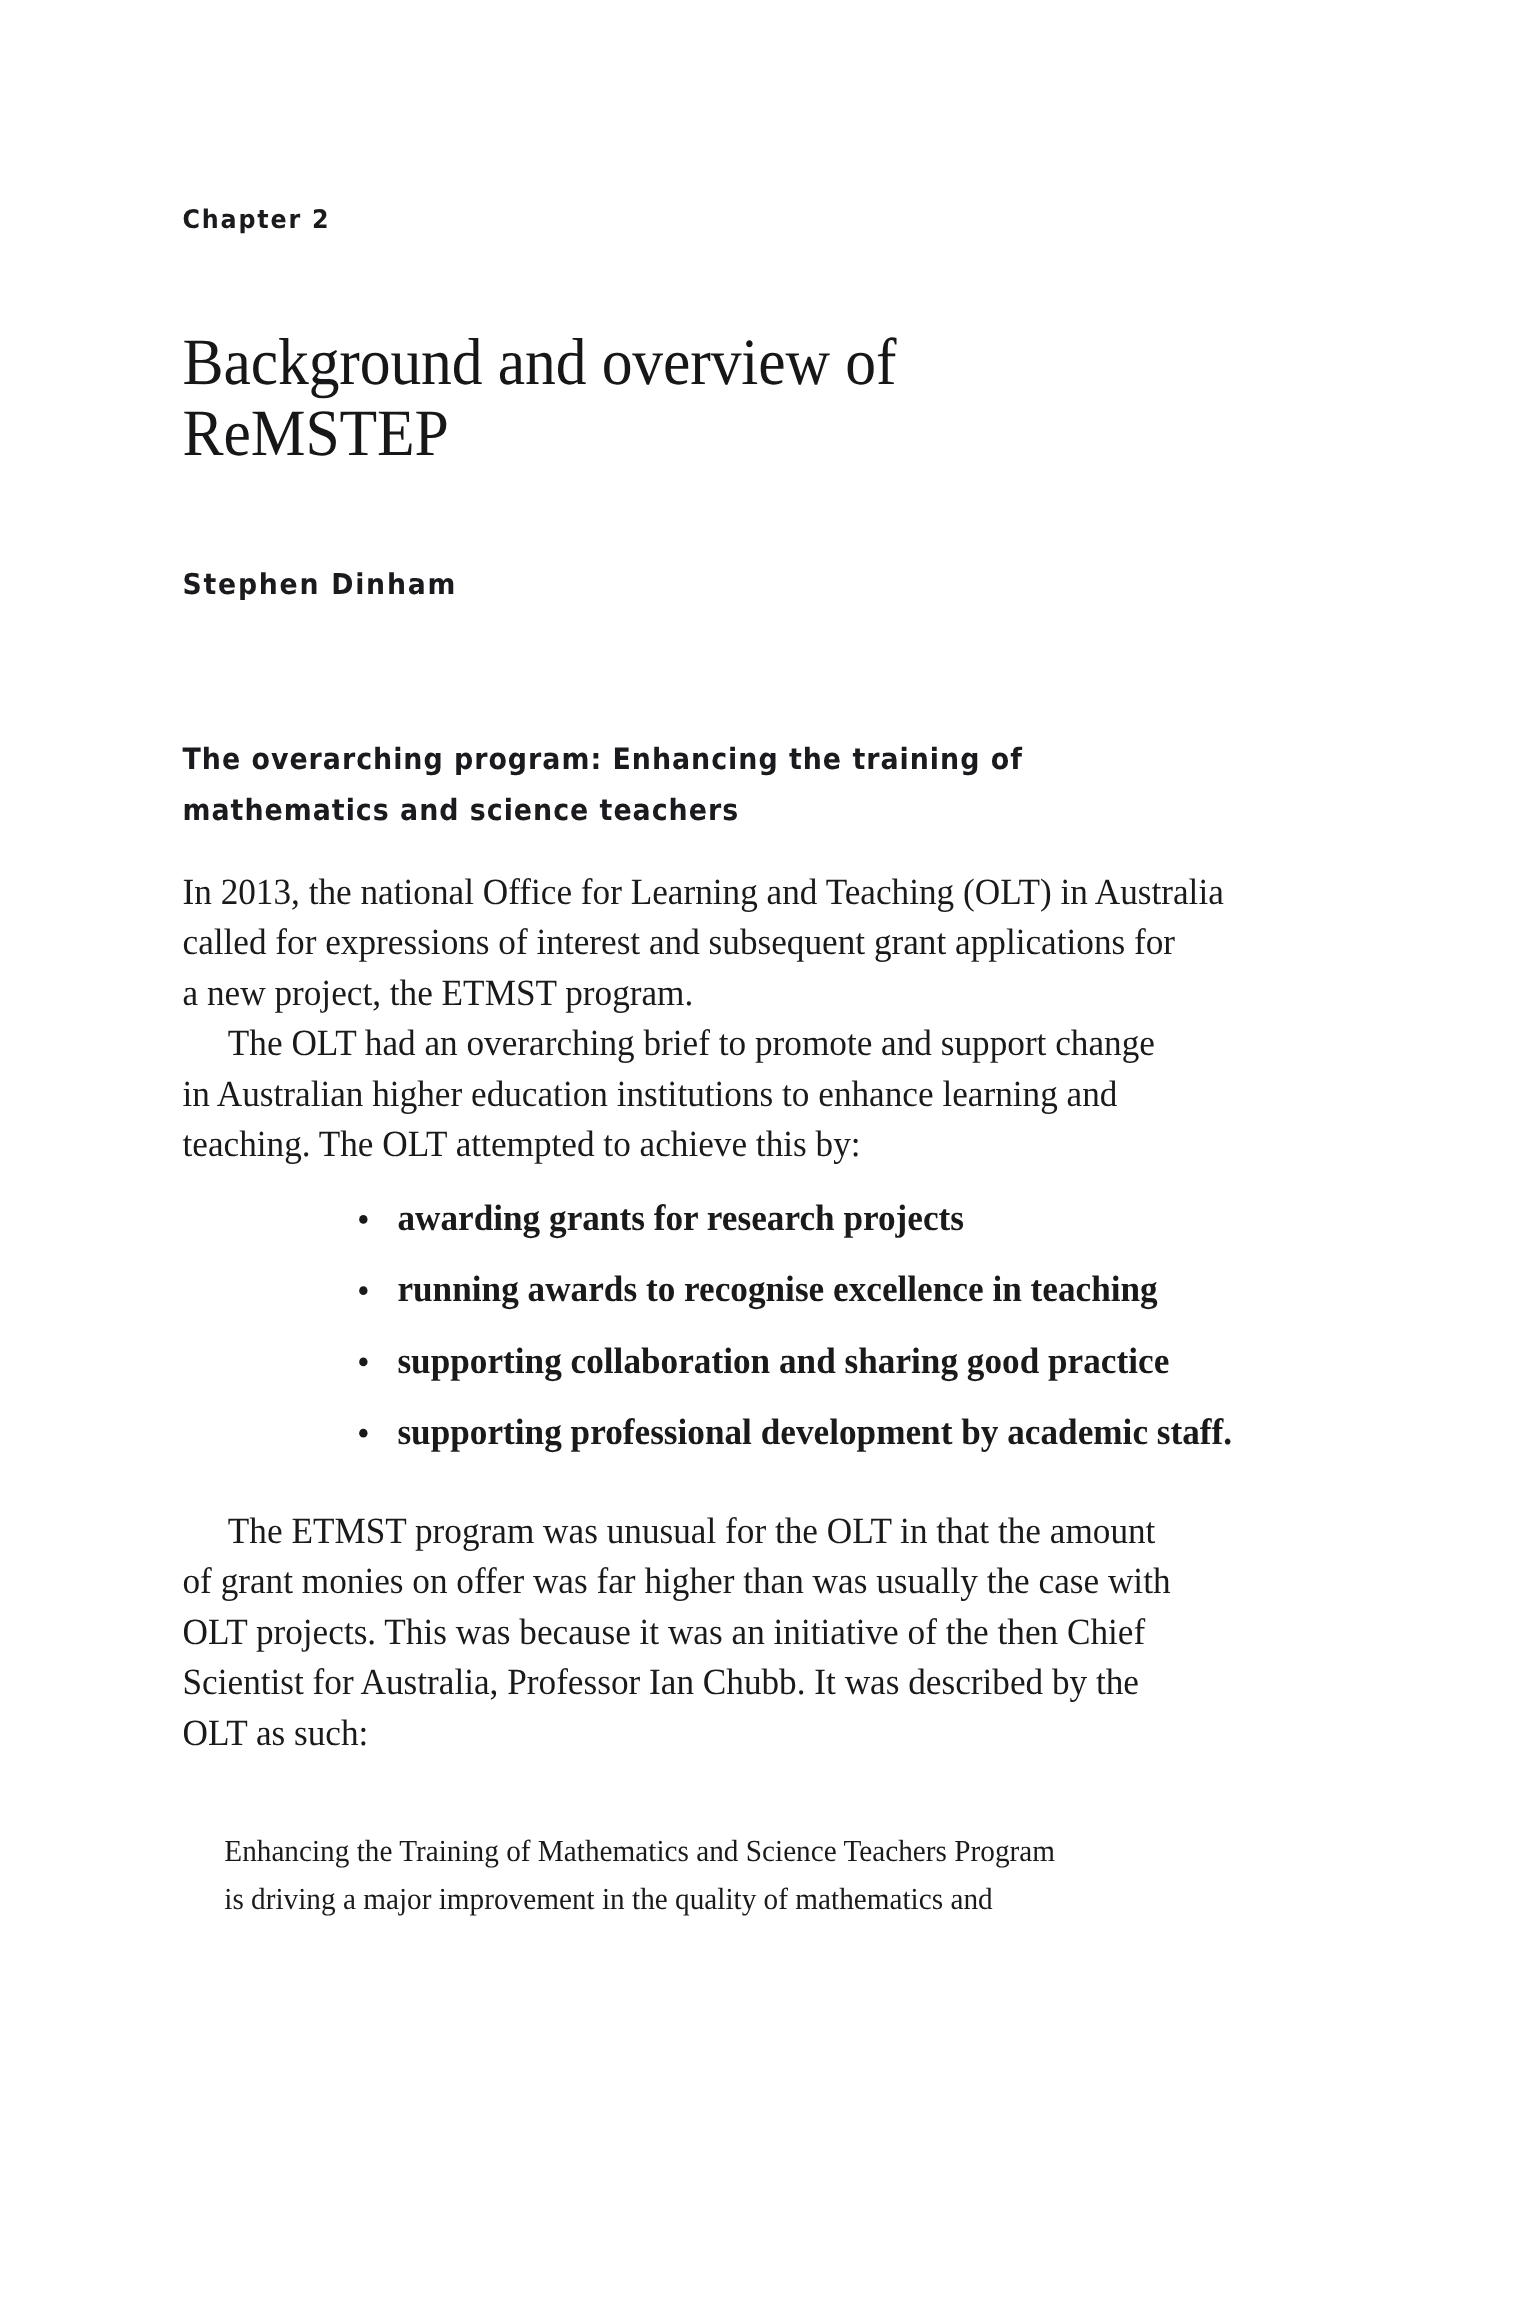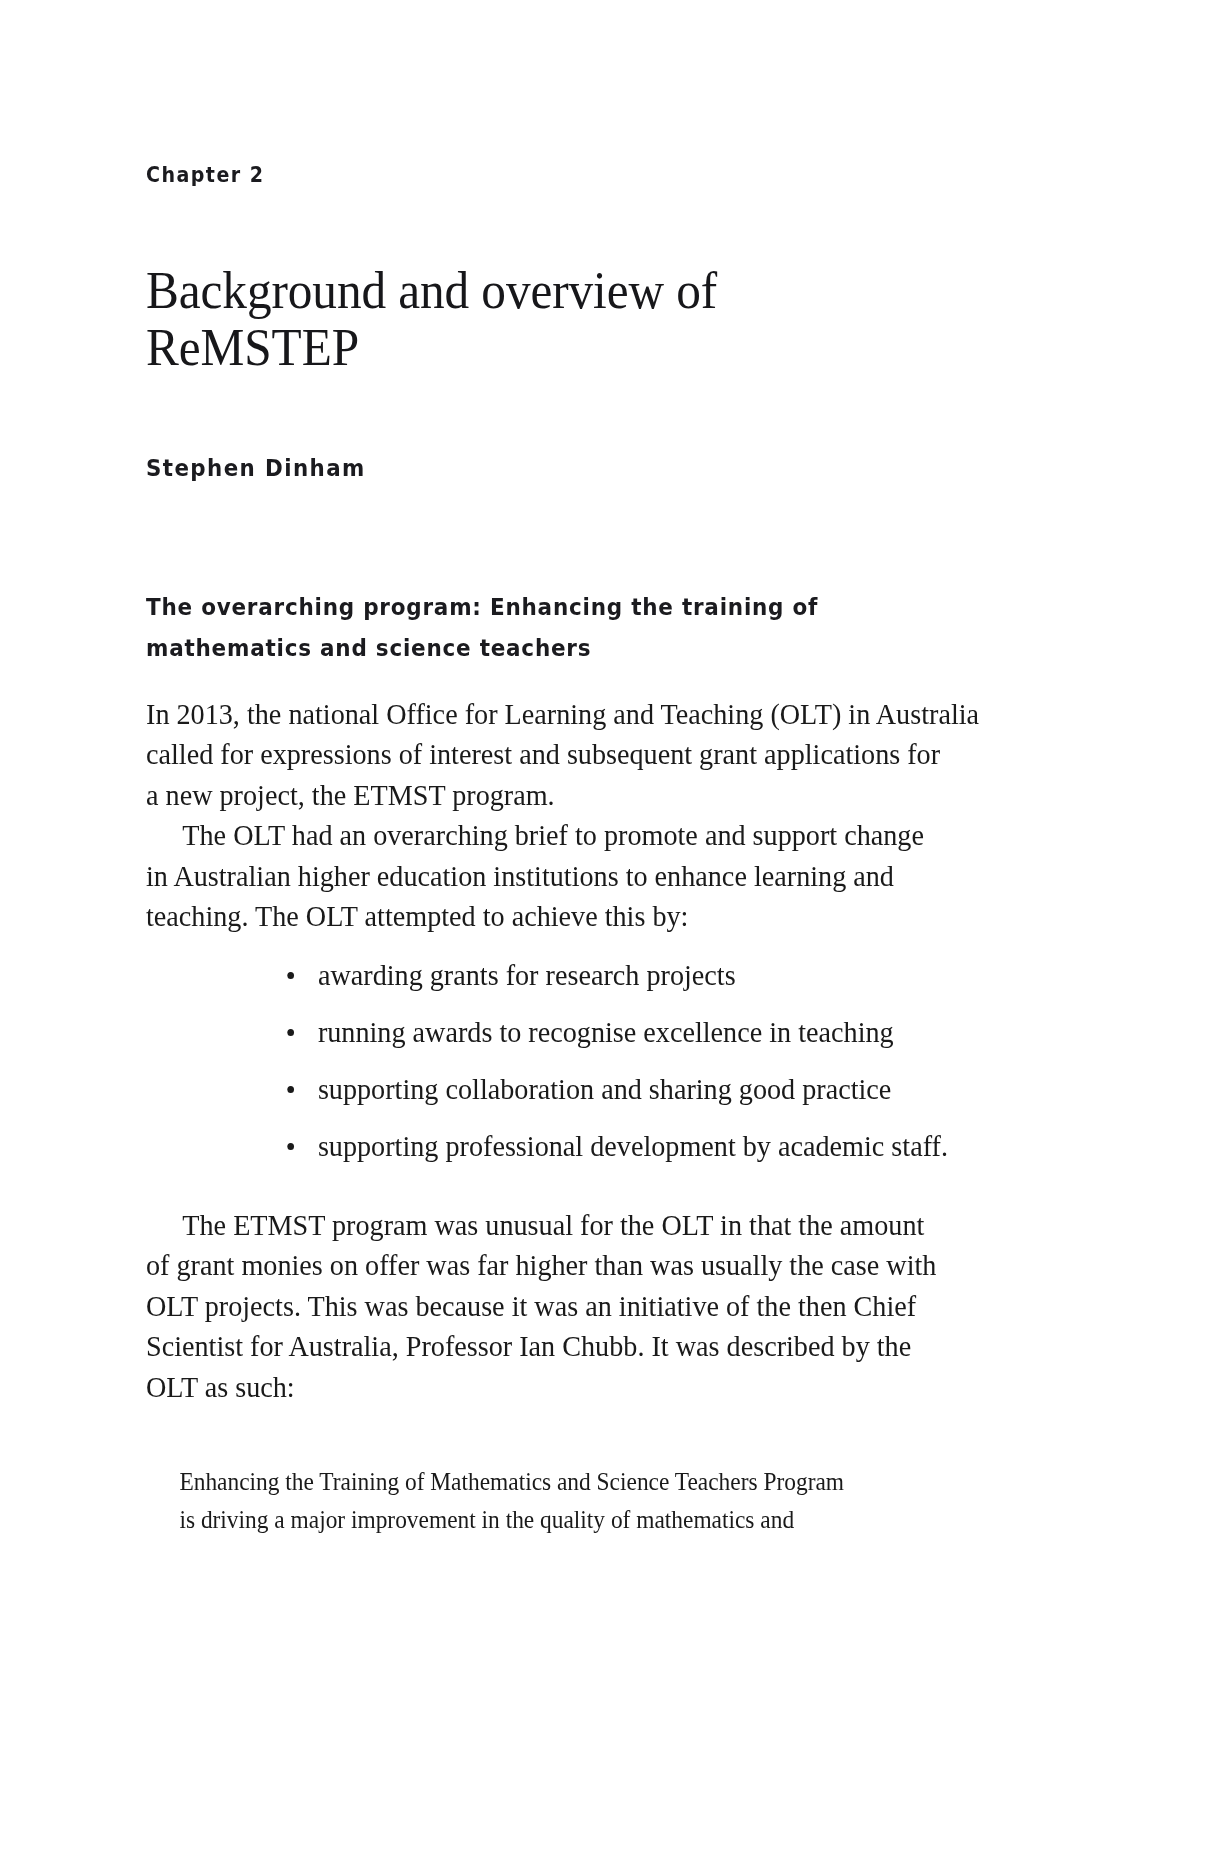--- a/index.html
+++ b/index.html
@@ -109,20 +109,21 @@
   }
   p.body .ln { display: block; white-space: nowrap; }
   p.body .indent { padding-left: 38px; }
 
   
   ul.bullets {
     list-style: none;
     margin: 0;
     padding: 0;
     padding-top: 18px;
+    font-weight: bold;
   }
   ul.bullets li {
     position: relative;
     font-family: "Liberation Serif", serif;
     font-size: 29.5px;
     line-height: 40.5px;
     color: #1a1a1a;
     padding-left: 180px;
     margin: 0 0 16.5px 0;
     white-space: nowrap;

